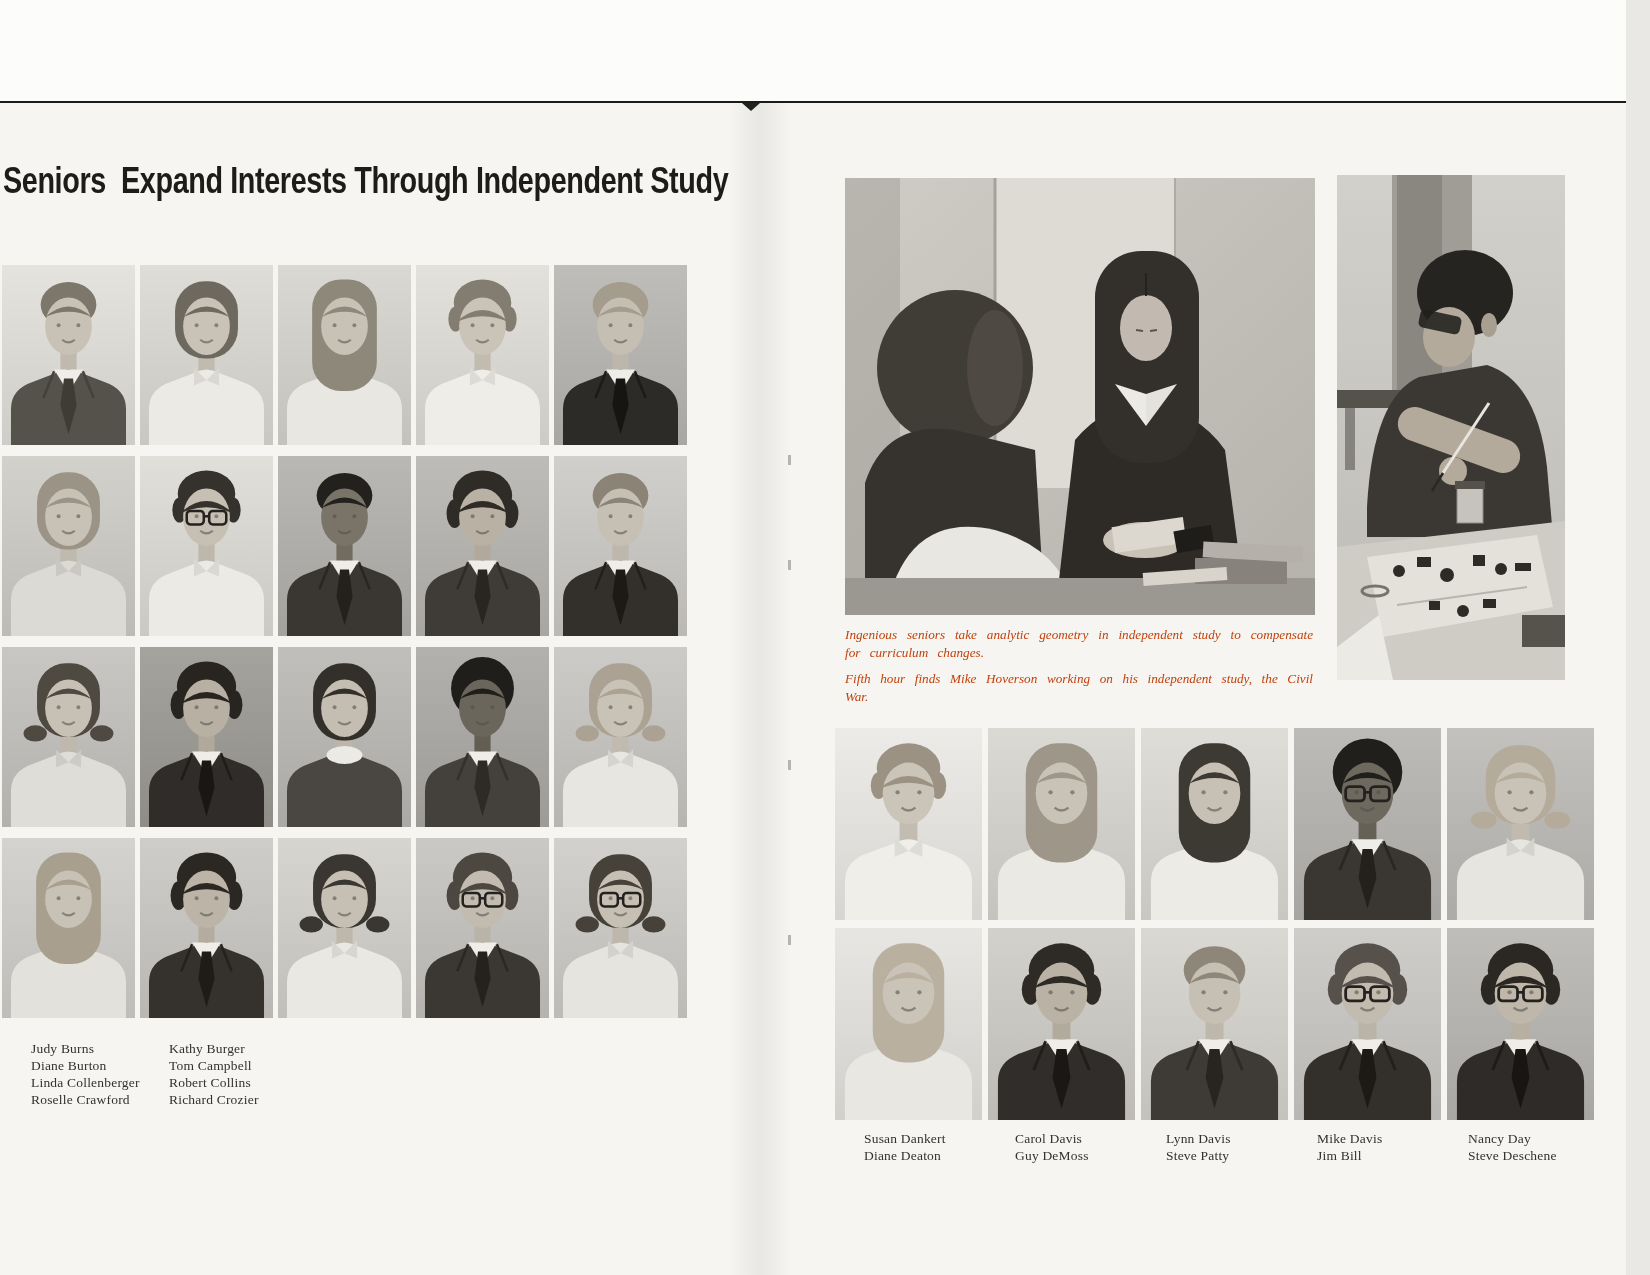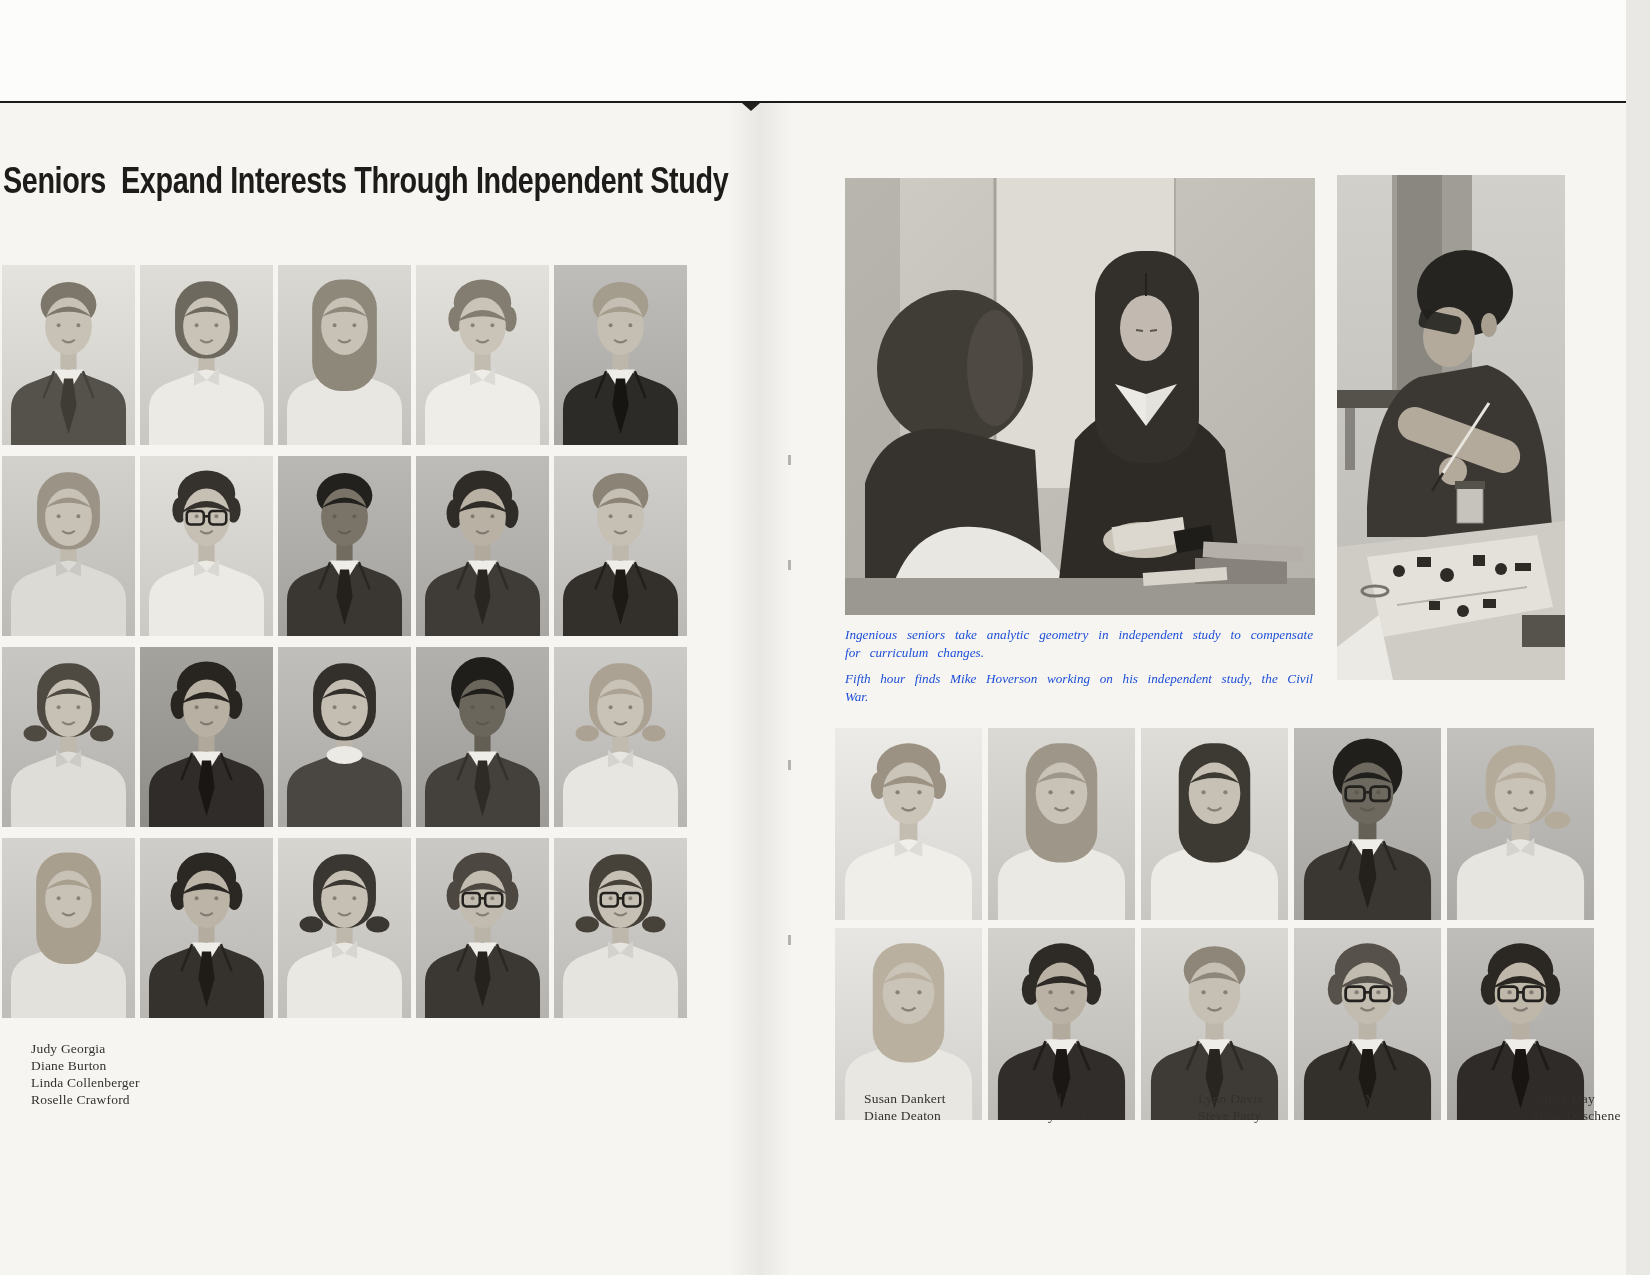--- a/index.html
+++ b/index.html
@@ -23,32 +23,32 @@
              grid-auto-rows:180px;gap:11px 5px;}
   #right-grid{left:835px;top:728px;grid-template-columns:repeat(5,147px);
               grid-auto-rows:192px;gap:8px 6px;}
   .cell{overflow:hidden;}
   .cell svg{display:block;width:100%;height:100%;}
 
   .names{position:absolute;display:grid;color:#33312d;
          font-family:"Liberation Serif",serif;font-size:13.5px;line-height:17px;
          letter-spacing:.2px;}
   #left-names{left:2px;top:1040px;grid-template-columns:repeat(5,133px);gap:0 5px;}
-  #right-names{left:835px;top:1090px;grid-template-columns:repeat(5,147px);gap:0 20px;}
+  #right-names{left:835px;top:1130px;grid-template-columns:repeat(5,147px);gap:0 4px;}
   .name-col{padding-left:29px;}
   .name-line{display:block;white-space:nowrap;}
 
   .photo{position:absolute;overflow:hidden;}
   .photo svg{display:block;width:100%;height:100%;}
   #photo-classroom{left:845px;top:178px;width:470px;height:437px;}
   #photo-hoverson{left:1337px;top:175px;width:228px;height:505px;}
 
   .caption{position:absolute;left:845px;width:468px;margin:0;
            font-family:"Liberation Serif",serif;font-style:italic;font-size:13.2px;
-           line-height:18px;color:#1d4ed8;text-align:justify;word-spacing:.45em;}
+           line-height:18px;color:#c2410c;text-align:justify;word-spacing:.45em;}
   #caption-geometry{top:626px;}
   #caption-hoverson{top:670px;text-align-last:justify;}
 </style>
 </head>
 <body>
 
 <div class="sheet">
   <div class="scan-strip"></div>
   <div class="scan-line"></div>
   <div class="scan-notch"></div>
@@ -578,24 +578,30 @@
             <g stroke="#23221f" stroke-width="1.4" fill="none">
          <rect x="26" y="30.5" width="9.5" height="7.5" rx="2"></rect>
          <rect x="38.5" y="30.5" width="9.5" height="7.5" rx="2"></rect>
          <line x1="35.5" y1="33.5" x2="38.5" y2="33.5"></line>
             </g>
   </svg>
         </div>
       </div>
     <div id="left-names" class="names">
         <div class="name-col">
-          <span class="name-line">Judy Georgia</span>
+          <span class="name-line">Judy Burns</span>
           <span class="name-line">Diane Burton</span>
           <span class="name-line">Linda Collenberger</span>
           <span class="name-line">Roselle Crawford</span>
+        </div>
+        <div class="name-col">
+          <span class="name-line">Kathy Burger</span>
+          <span class="name-line">Tom Campbell</span>
+          <span class="name-line">Robert Collins</span>
+          <span class="name-line">Richard Crozier</span>
         </div>
       </div>
   </div>
 
   <div>
 
     <div class="photo" id="photo-classroom">
       <svg viewBox="0 0 470 437" preserveAspectRatio="none">
         <defs>
           <linearGradient id="wallA" x1="0" y1="0" x2="1" y2="1">

